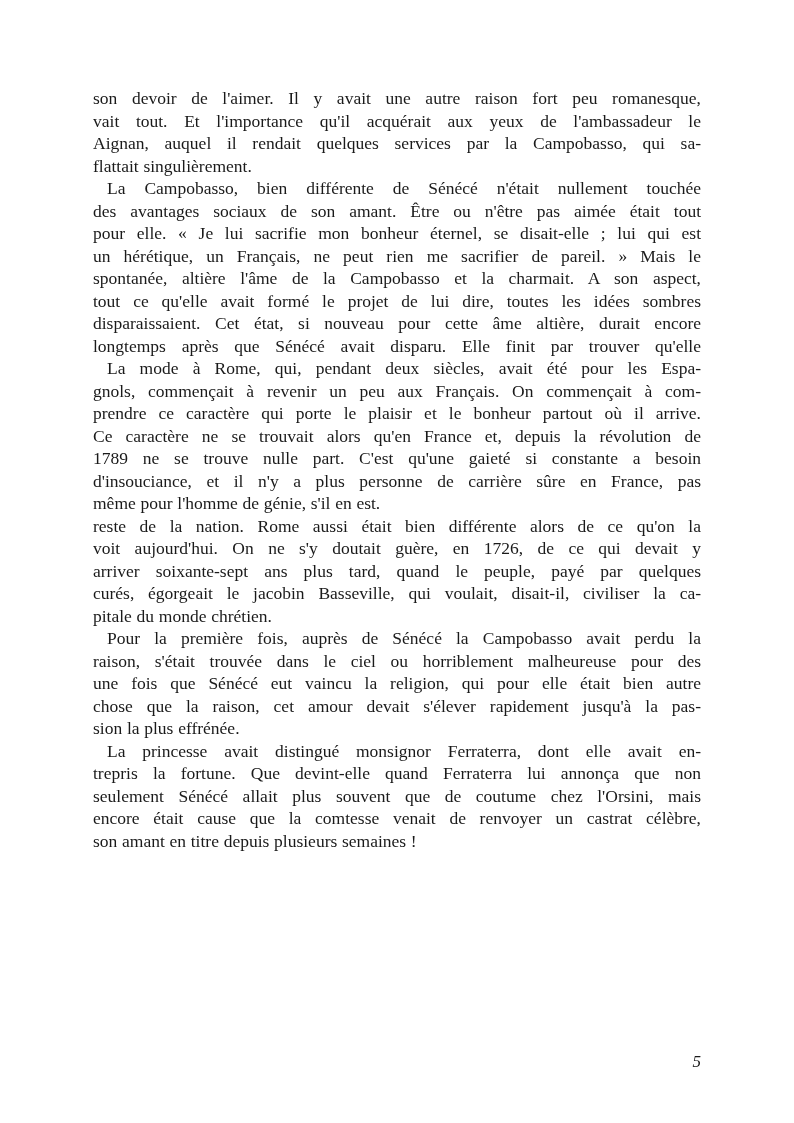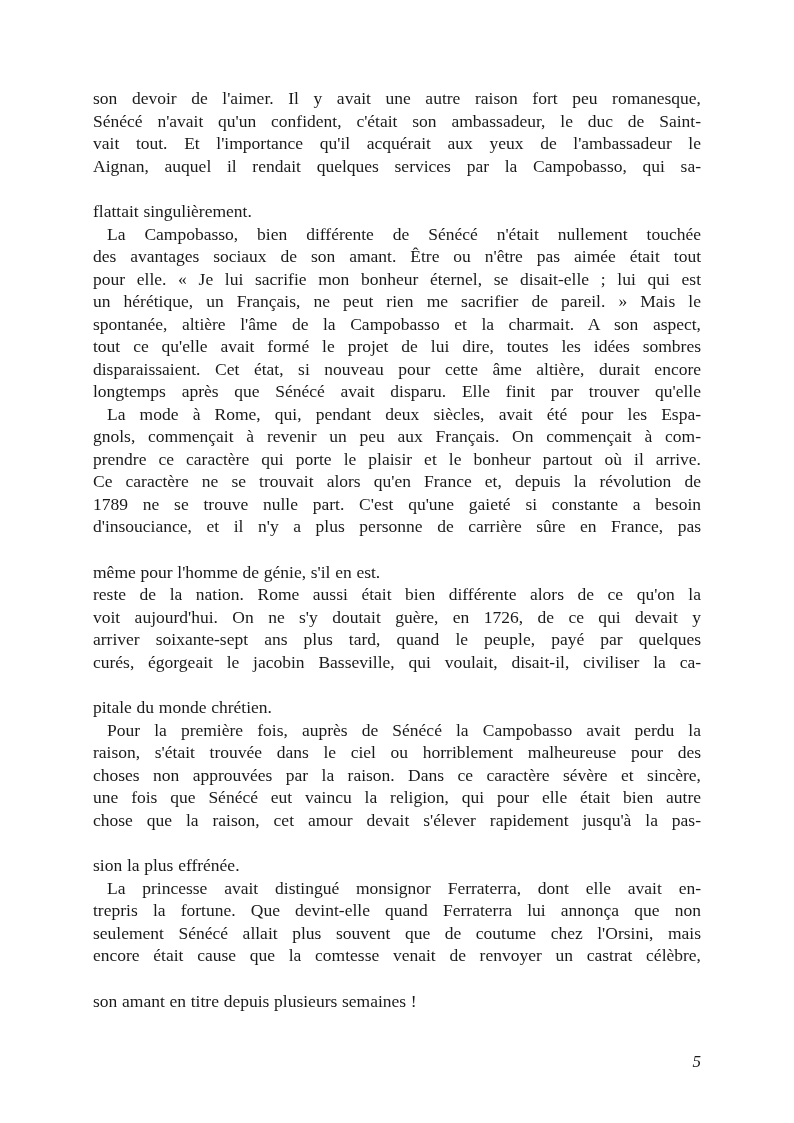--- a/index.html
+++ b/index.html
@@ -34,41 +34,39 @@
     text-align: justify;
     text-align-last: justify;
     white-space: normal;
     word-spacing: 0.02em;
   }
   .line.first-indent {
     text-indent: 14px;
   }
   .line.last {
     text-align-last: left;
-    margin-top: 23px;
   }
   .page-number {
     position: absolute;
     left: 93px;
     top: 1052px;
     width: 608px;
     text-align: right;
     font-size: 17px;
     font-style: italic;
     color: #1a1a1a;
   }
 </style>
 </head>
 <body>
 
 <div class="page">
   <div class="text-block">
       <div class="paragraph">
         <div class="line">son devoir de l'aimer. Il y avait une autre raison fort peu romanesque,</div>
-        <div class="line">Sénécé n'avait qu'un confident, c'était son ambassadeur, le duc de Saint-</div>
         <div class="line">vait tout. Et l'importance qu'il acquérait aux yeux de l'ambassadeur le</div>
         <div class="line">Aignan, auquel il rendait quelques services par la Campobasso, qui sa-</div>
         <div class="line last">flattait singulièrement.</div>
       </div>
       <div class="paragraph">
         <div class="line first-indent">La Campobasso, bien différente de Sénécé n'était nullement touchée</div>
         <div class="line">des avantages sociaux de son amant. Être ou n'être pas aimée était tout</div>
         <div class="line">pour elle. « Je lui sacrifie mon bonheur éternel, se disait-elle ; lui qui est</div>
         <div class="line">un hérétique, un Français, ne peut rien me sacrifier de pareil. » Mais le</div>
         <div class="line">spontanée, altière l'âme de la Campobasso et la charmait. A son aspect,</div>
@@ -88,21 +86,20 @@
       <div class="paragraph">
         <div class="line">reste de la nation. Rome aussi était bien différente alors de ce qu'on la</div>
         <div class="line">voit aujourd'hui. On ne s'y doutait guère, en 1726, de ce qui devait y</div>
         <div class="line">arriver soixante-sept ans plus tard, quand le peuple, payé par quelques</div>
         <div class="line">curés, égorgeait le jacobin Basseville, qui voulait, disait-il, civiliser la ca-</div>
         <div class="line last">pitale du monde chrétien.</div>
       </div>
       <div class="paragraph">
         <div class="line first-indent">Pour la première fois, auprès de Sénécé la Campobasso avait perdu la</div>
         <div class="line">raison, s'était trouvée dans le ciel ou horriblement malheureuse pour des</div>
-        <div class="line">choses non approuvées par la raison. Dans ce caractère sévère et sincère,</div>
         <div class="line">une fois que Sénécé eut vaincu la religion, qui pour elle était bien autre</div>
         <div class="line">chose que la raison, cet amour devait s'élever rapidement jusqu'à la pas-</div>
         <div class="line last">sion la plus effrénée.</div>
       </div>
       <div class="paragraph">
         <div class="line first-indent">La princesse avait distingué monsignor Ferraterra, dont elle avait en-</div>
         <div class="line">trepris la fortune. Que devint-elle quand Ferraterra lui annonça que non</div>
         <div class="line">seulement Sénécé allait plus souvent que de coutume chez l'Orsini, mais</div>
         <div class="line">encore était cause que la comtesse venait de renvoyer un castrat célèbre,</div>
         <div class="line last">son amant en titre depuis plusieurs semaines !</div>

